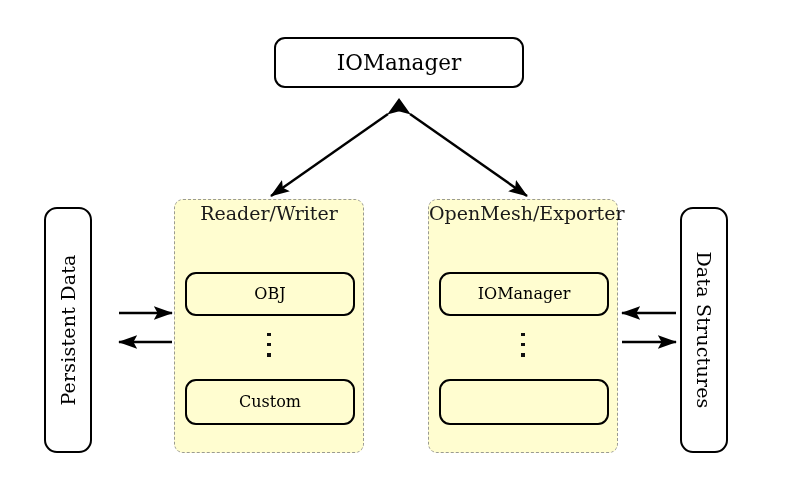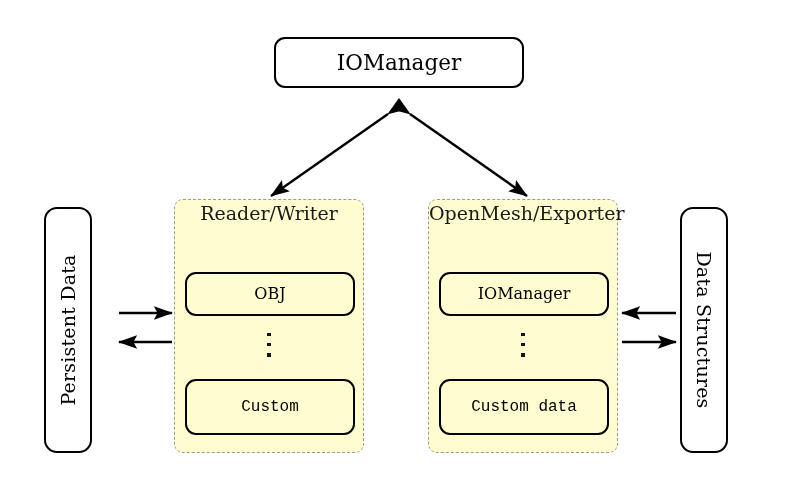--- a/index.html
+++ b/index.html
@@ -97,21 +97,21 @@
     background: #fffdd0;
     display: flex;
     align-items: center;
     justify-content: center;
     text-align: center;
     font-size: 16px;
     line-height: 1.18;
     color: #000000;
   }
   .sub-node.one-line { top: 72px;  height: 44px; }
-  .sub-node.two-line { top: 179px; height: 56px; font-family: Liberation Mono, monospace; }
+  .sub-node.two-line { top: 179px; height: 46px; }
 
   .ellipsis-vert {
     position: absolute;
     left: 0; right: 0;
     top: 133px;
     display: flex;
     flex-direction: column;
     align-items: center;
     gap: 7px;
   }
@@ -199,18 +199,18 @@
     </div>
 
     <div class="ellipsis-vert">
       <i></i>
         <i></i>
         <i></i>
     </div>
 
     <div class="sub-node two-line">
       <span>
-        <span>Custom data</span><br>
+        <br>
       </span>
     </div>
   </div>
 
 </div>
 
 </body></html>

